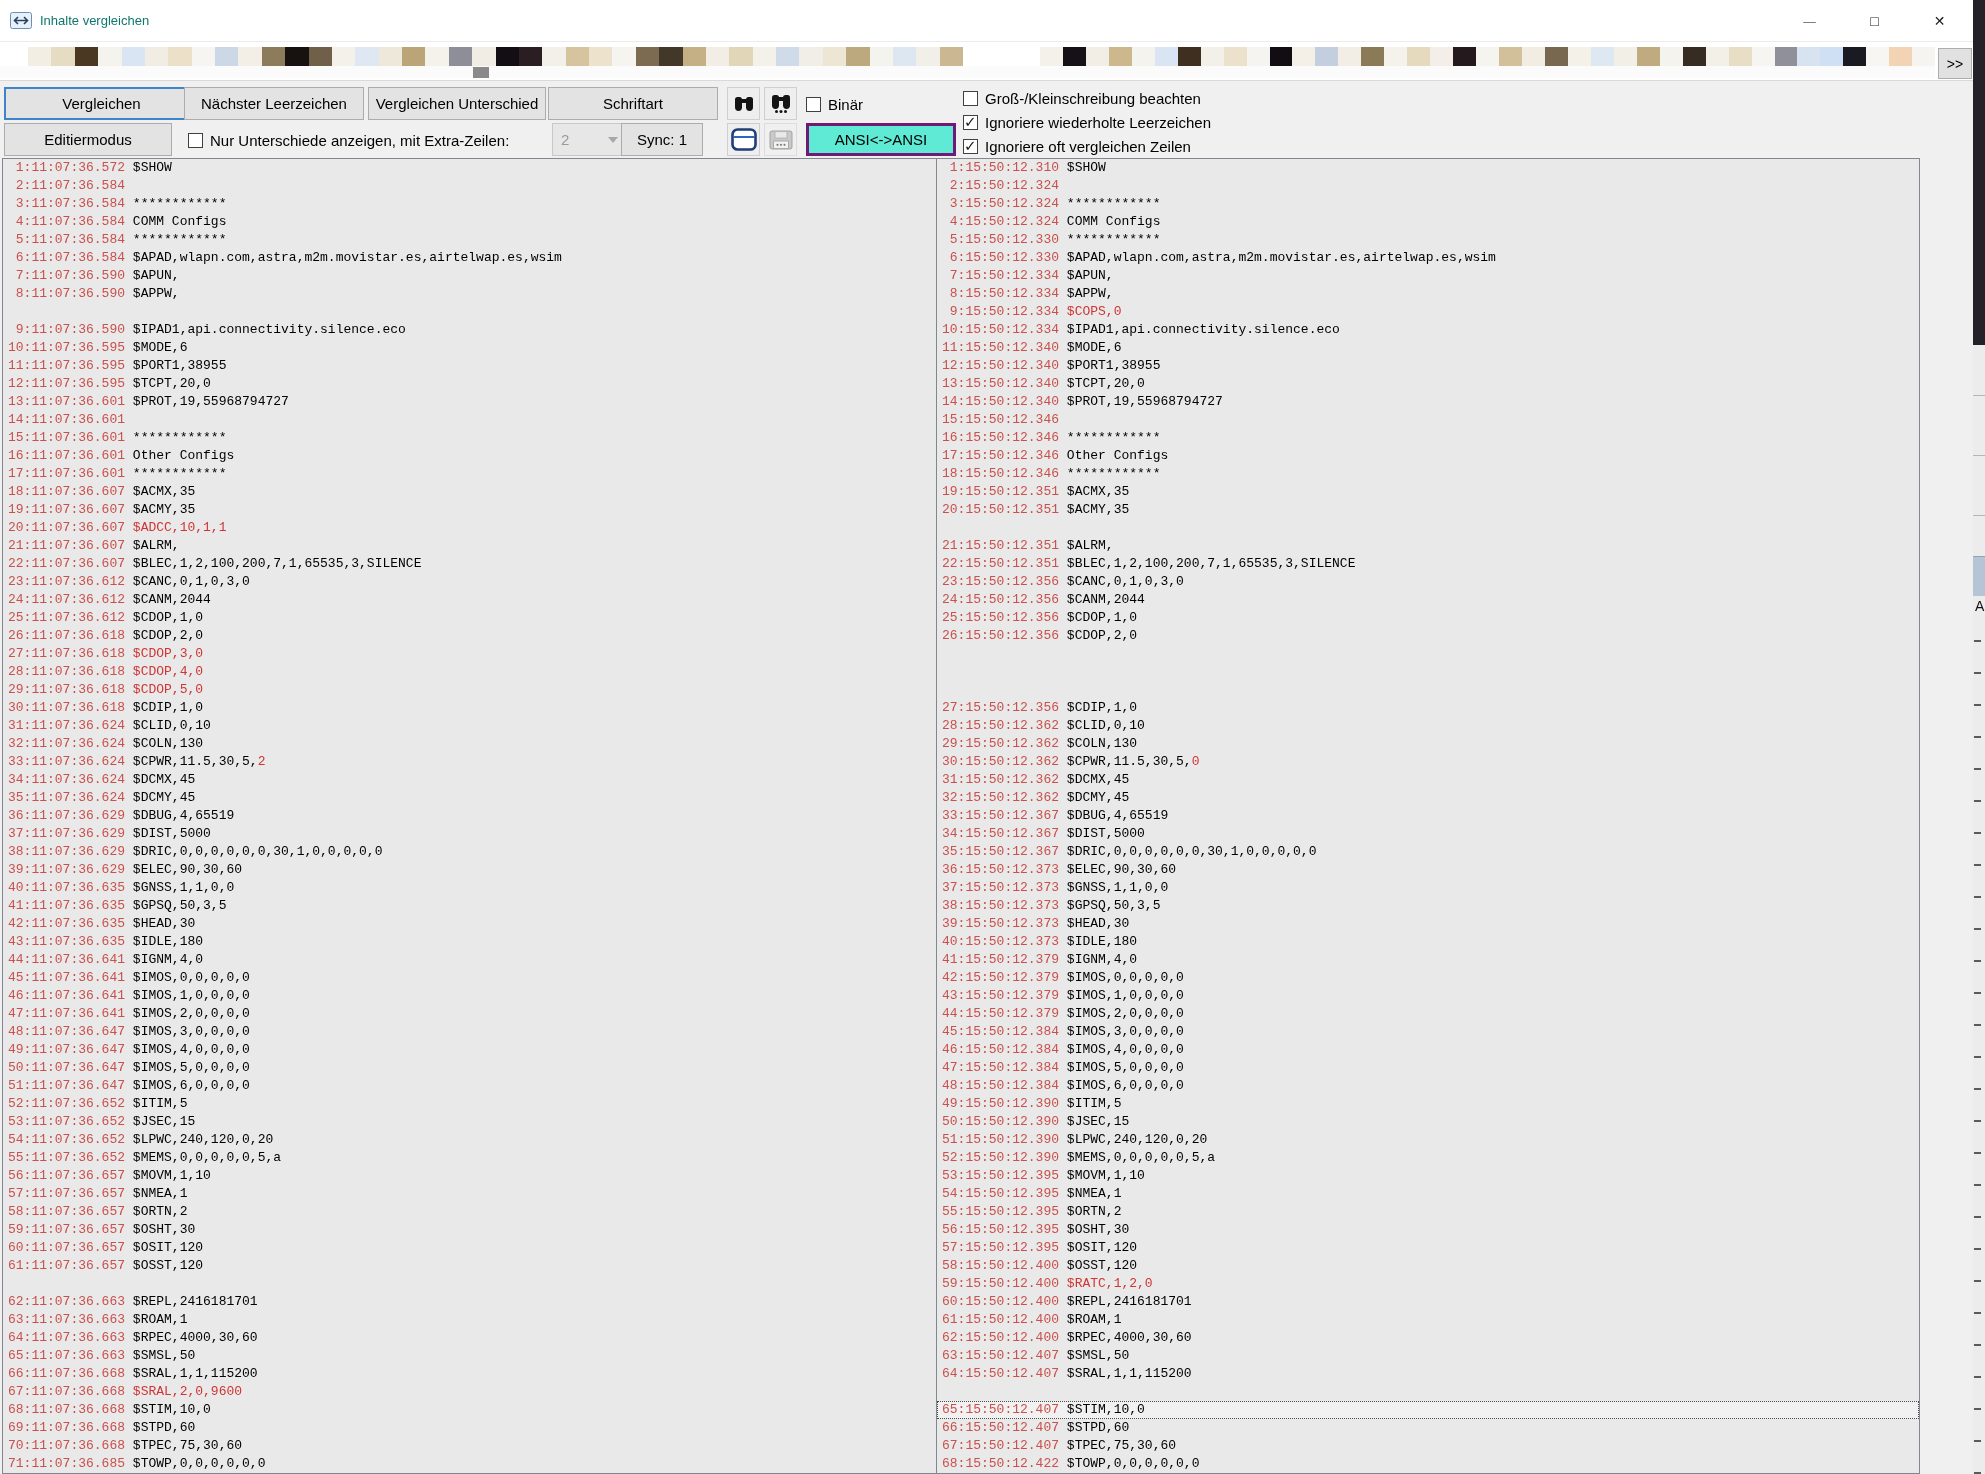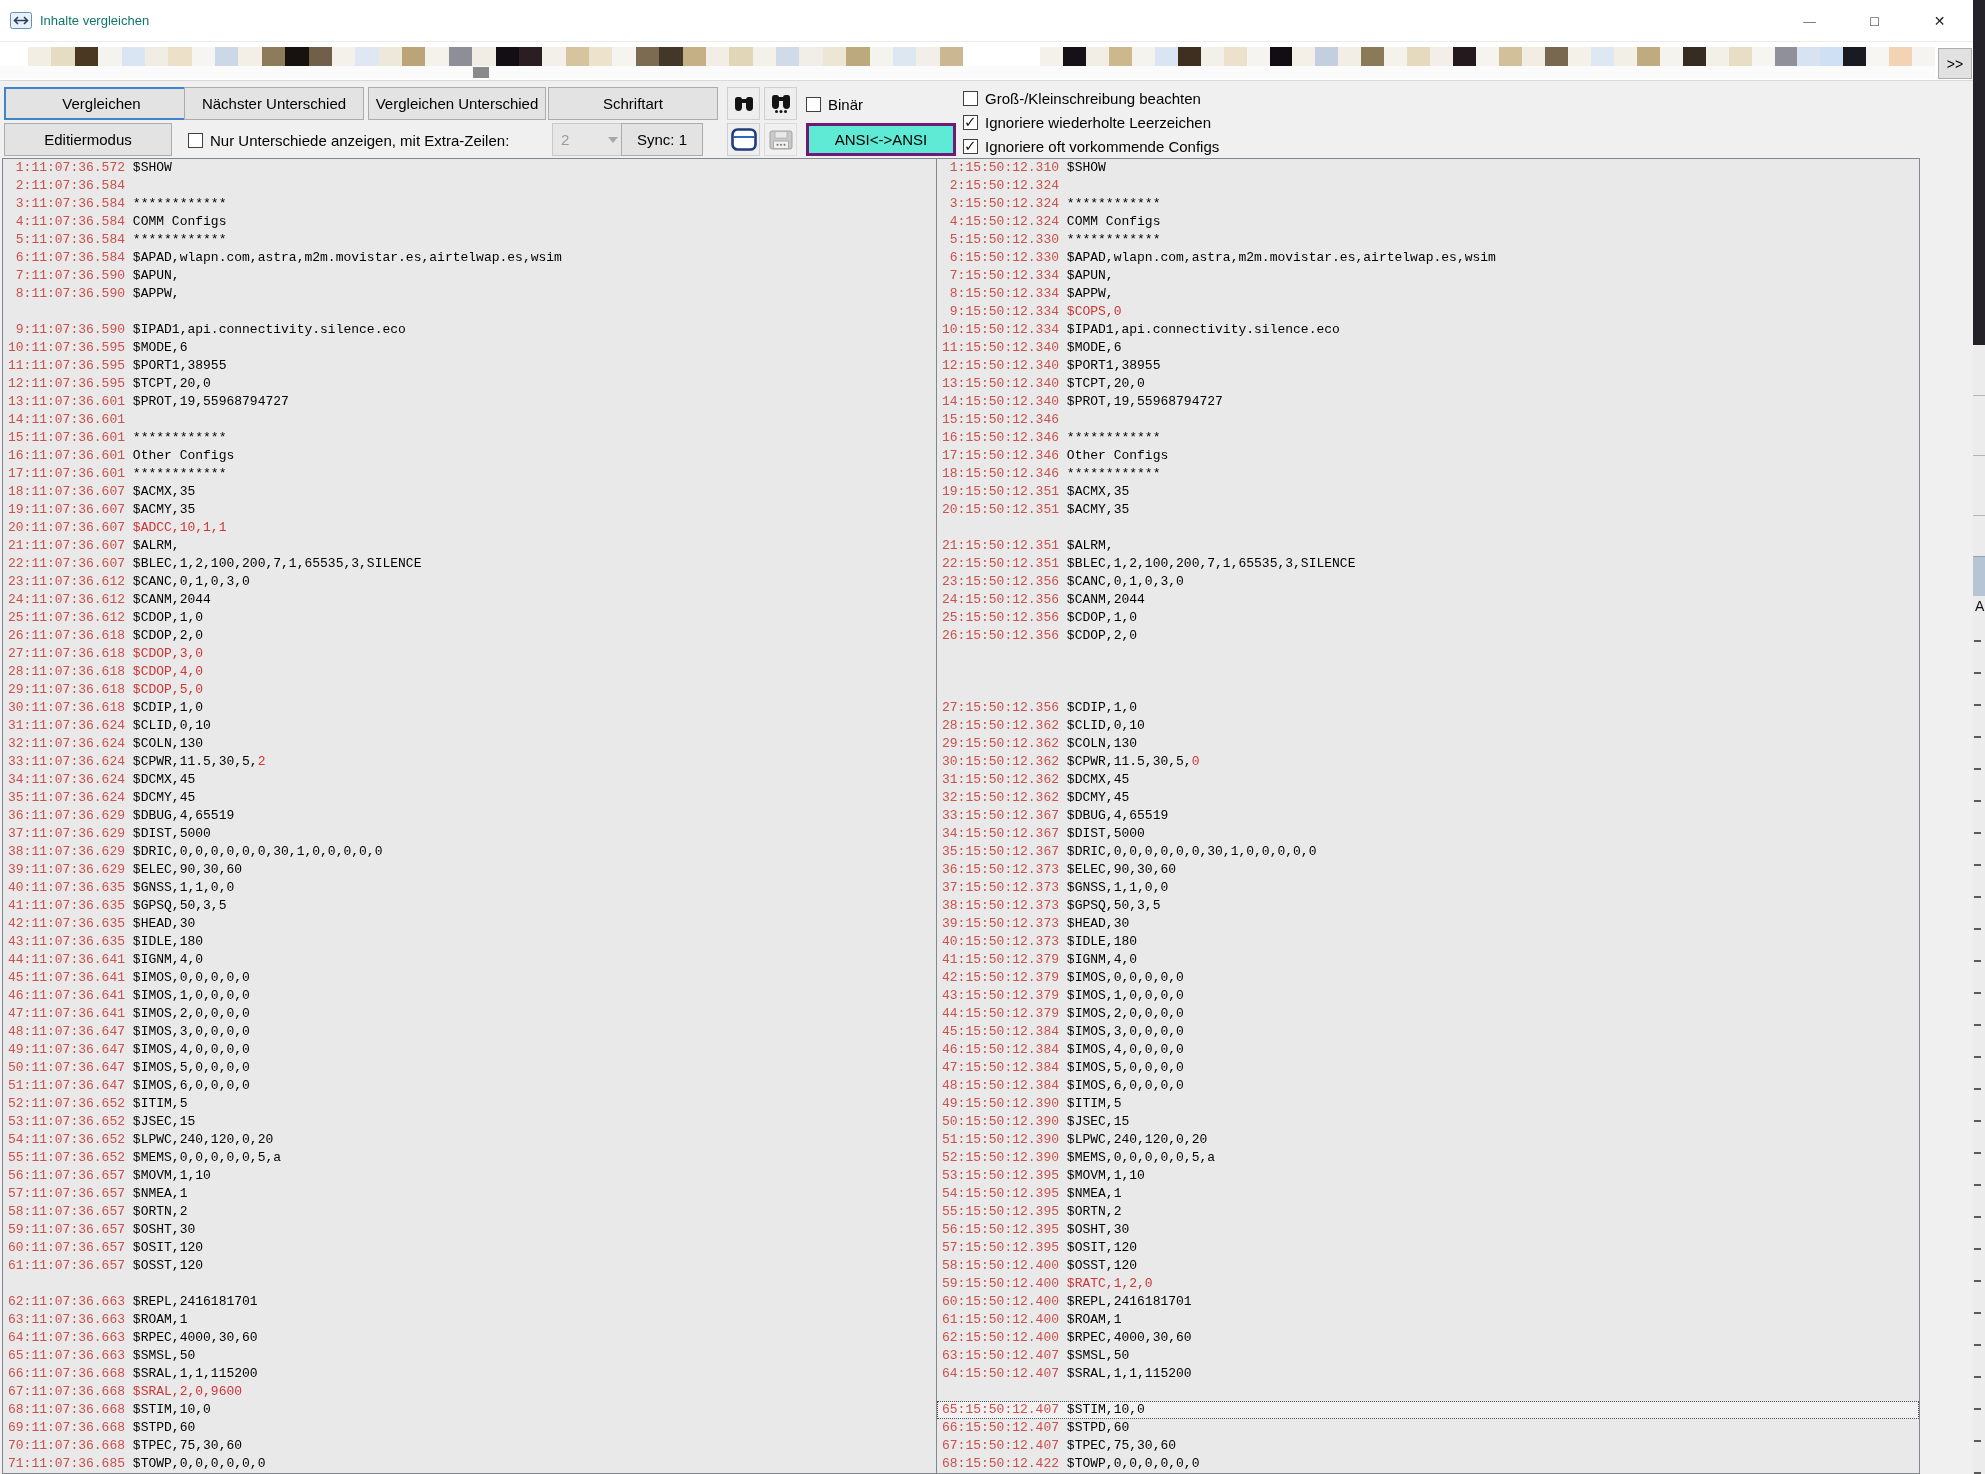--- a/index.html
+++ b/index.html
@@ -155,21 +155,21 @@
       <div class="blk" style="background: rgb(246, 244, 240);"></div>
     </div>
   <div class="strip-sub"></div>
   <div class="strip-marker"></div>
   <div class="overflow-btn">&gt;&gt;</div>
 </div>
 
 <div class="toolbar">
 
   <div class="btn focused row1" style="left:4px;width:195px">Vergleichen</div>
-  <div class="btn row1" style="left:184px;width:180px">Nächster Unterschied</div>
+  <div class="btn row1" style="left:184px;width:180px">Nächster Leerzeichen</div>
   <div class="btn row1" style="left:368px;width:178px">Vergleichen Unterschied</div>
   <div class="btn row1" style="left:548px;width:170px">Schriftart</div>
   <div class="icon-btn row1" style="left:727px">
     <svg width="24" height="18" viewBox="0 0 24 18">
       <rect x="3" y="2" width="7" height="12" rx="2.5" fill="#141414"></rect>
       <rect x="14" y="2" width="7" height="12" rx="2.5" fill="#141414"></rect>
       <rect x="9" y="4" width="6" height="4" fill="#141414"></rect>
       <circle cx="6.5" cy="12.5" r="3.4" fill="#141414"></circle>
       <circle cx="17.5" cy="12.5" r="3.4" fill="#141414"></circle>
       <rect x="10.6" y="9" width="2.8" height="3" fill="#e8e8e8"></rect>
@@ -224,21 +224,21 @@
   <label class="cb-group" style="left:963px;top:9px">
     <span class="cb"></span>
     <span>Groß-/Kleinschreibung beachten</span>
   </label>
   <label class="cb-group" style="left:963px;top:33px">
     <span class="cb checked"></span>
     <span>Ignoriere wiederholte Leerzeichen</span>
   </label>
   <label class="cb-group" style="left:963px;top:57px">
     <span class="cb checked"></span>
-    <span>Ignoriere oft vorkommende Configs</span>
+    <span>Ignoriere oft vergleichen Zeilen</span>
   </label>
 </div>
 
 <div class="pane" id="left-pane"><div class="drow"><span class="lnum"> 1:11:07:36.572 </span><span class="btxt">$SHOW</span><span class="dtxt"></span></div><div class="drow"><span class="lnum"> 2:11:07:36.584 </span><span class="btxt"></span><span class="dtxt"></span></div><div class="drow"><span class="lnum"> 3:11:07:36.584 </span><span class="btxt">************</span><span class="dtxt"></span></div><div class="drow"><span class="lnum"> 4:11:07:36.584 </span><span class="btxt">COMM Configs</span><span class="dtxt"></span></div><div class="drow"><span class="lnum"> 5:11:07:36.584 </span><span class="btxt">************</span><span class="dtxt"></span></div><div class="drow"><span class="lnum"> 6:11:07:36.584 </span><span class="btxt">$APAD,wlapn.com,astra,m2m.movistar.es,airtelwap.es,wsim</span><span class="dtxt"></span></div><div class="drow"><span class="lnum"> 7:11:07:36.590 </span><span class="btxt">$APUN,</span><span class="dtxt"></span></div><div class="drow"><span class="lnum"> 8:11:07:36.590 </span><span class="btxt">$APPW,</span><span class="dtxt"></span></div><div class="drow"></div><div class="drow"><span class="lnum"> 9:11:07:36.590 </span><span class="btxt">$IPAD1,api.connectivity.silence.eco</span><span class="dtxt"></span></div><div class="drow"><span class="lnum">10:11:07:36.595 </span><span class="btxt">$MODE,6</span><span class="dtxt"></span></div><div class="drow"><span class="lnum">11:11:07:36.595 </span><span class="btxt">$PORT1,38955</span><span class="dtxt"></span></div><div class="drow"><span class="lnum">12:11:07:36.595 </span><span class="btxt">$TCPT,20,0</span><span class="dtxt"></span></div><div class="drow"><span class="lnum">13:11:07:36.601 </span><span class="btxt">$PROT,19,55968794727</span><span class="dtxt"></span></div><div class="drow"><span class="lnum">14:11:07:36.601 </span><span class="btxt"></span><span class="dtxt"></span></div><div class="drow"><span class="lnum">15:11:07:36.601 </span><span class="btxt">************</span><span class="dtxt"></span></div><div class="drow"><span class="lnum">16:11:07:36.601 </span><span class="btxt">Other Configs</span><span class="dtxt"></span></div><div class="drow"><span class="lnum">17:11:07:36.601 </span><span class="btxt">************</span><span class="dtxt"></span></div><div class="drow"><span class="lnum">18:11:07:36.607 </span><span class="btxt">$ACMX,35</span><span class="dtxt"></span></div><div class="drow"><span class="lnum">19:11:07:36.607 </span><span class="btxt">$ACMY,35</span><span class="dtxt"></span></div><div class="drow"><span class="lnum">20:11:07:36.607 </span><span class="btxt"></span><span class="dtxt">$ADCC,10,1,1</span></div><div class="drow"><span class="lnum">21:11:07:36.607 </span><span class="btxt">$ALRM,</span><span class="dtxt"></span></div><div class="drow"><span class="lnum">22:11:07:36.607 </span><span class="btxt">$BLEC,1,2,100,200,7,1,65535,3,SILENCE</span><span class="dtxt"></span></div><div class="drow"><span class="lnum">23:11:07:36.612 </span><span class="btxt">$CANC,0,1,0,3,0</span><span class="dtxt"></span></div><div class="drow"><span class="lnum">24:11:07:36.612 </span><span class="btxt">$CANM,2044</span><span class="dtxt"></span></div><div class="drow"><span class="lnum">25:11:07:36.612 </span><span class="btxt">$CDOP,1,0</span><span class="dtxt"></span></div><div class="drow"><span class="lnum">26:11:07:36.618 </span><span class="btxt">$CDOP,2,0</span><span class="dtxt"></span></div><div class="drow"><span class="lnum">27:11:07:36.618 </span><span class="btxt"></span><span class="dtxt">$CDOP,3,0</span></div><div class="drow"><span class="lnum">28:11:07:36.618 </span><span class="btxt"></span><span class="dtxt">$CDOP,4,0</span></div><div class="drow"><span class="lnum">29:11:07:36.618 </span><span class="btxt"></span><span class="dtxt">$CDOP,5,0</span></div><div class="drow"><span class="lnum">30:11:07:36.618 </span><span class="btxt">$CDIP,1,0</span><span class="dtxt"></span></div><div class="drow"><span class="lnum">31:11:07:36.624 </span><span class="btxt">$CLID,0,10</span><span class="dtxt"></span></div><div class="drow"><span class="lnum">32:11:07:36.624 </span><span class="btxt">$COLN,130</span><span class="dtxt"></span></div><div class="drow"><span class="lnum">33:11:07:36.624 </span><span class="btxt">$CPWR,11.5,30,5,</span><span class="dtxt">2</span></div><div class="drow"><span class="lnum">34:11:07:36.624 </span><span class="btxt">$DCMX,45</span><span class="dtxt"></span></div><div class="drow"><span class="lnum">35:11:07:36.624 </span><span class="btxt">$DCMY,45</span><span class="dtxt"></span></div><div class="drow"><span class="lnum">36:11:07:36.629 </span><span class="btxt">$DBUG,4,65519</span><span class="dtxt"></span></div><div class="drow"><span class="lnum">37:11:07:36.629 </span><span class="btxt">$DIST,5000</span><span class="dtxt"></span></div><div class="drow"><span class="lnum">38:11:07:36.629 </span><span class="btxt">$DRIC,0,0,0,0,0,0,30,1,0,0,0,0,0</span><span class="dtxt"></span></div><div class="drow"><span class="lnum">39:11:07:36.629 </span><span class="btxt">$ELEC,90,30,60</span><span class="dtxt"></span></div><div class="drow"><span class="lnum">40:11:07:36.635 </span><span class="btxt">$GNSS,1,1,0,0</span><span class="dtxt"></span></div><div class="drow"><span class="lnum">41:11:07:36.635 </span><span class="btxt">$GPSQ,50,3,5</span><span class="dtxt"></span></div><div class="drow"><span class="lnum">42:11:07:36.635 </span><span class="btxt">$HEAD,30</span><span class="dtxt"></span></div><div class="drow"><span class="lnum">43:11:07:36.635 </span><span class="btxt">$IDLE,180</span><span class="dtxt"></span></div><div class="drow"><span class="lnum">44:11:07:36.641 </span><span class="btxt">$IGNM,4,0</span><span class="dtxt"></span></div><div class="drow"><span class="lnum">45:11:07:36.641 </span><span class="btxt">$IMOS,0,0,0,0,0</span><span class="dtxt"></span></div><div class="drow"><span class="lnum">46:11:07:36.641 </span><span class="btxt">$IMOS,1,0,0,0,0</span><span class="dtxt"></span></div><div class="drow"><span class="lnum">47:11:07:36.641 </span><span class="btxt">$IMOS,2,0,0,0,0</span><span class="dtxt"></span></div><div class="drow"><span class="lnum">48:11:07:36.647 </span><span class="btxt">$IMOS,3,0,0,0,0</span><span class="dtxt"></span></div><div class="drow"><span class="lnum">49:11:07:36.647 </span><span class="btxt">$IMOS,4,0,0,0,0</span><span class="dtxt"></span></div><div class="drow"><span class="lnum">50:11:07:36.647 </span><span class="btxt">$IMOS,5,0,0,0,0</span><span class="dtxt"></span></div><div class="drow"><span class="lnum">51:11:07:36.647 </span><span class="btxt">$IMOS,6,0,0,0,0</span><span class="dtxt"></span></div><div class="drow"><span class="lnum">52:11:07:36.652 </span><span class="btxt">$ITIM,5</span><span class="dtxt"></span></div><div class="drow"><span class="lnum">53:11:07:36.652 </span><span class="btxt">$JSEC,15</span><span class="dtxt"></span></div><div class="drow"><span class="lnum">54:11:07:36.652 </span><span class="btxt">$LPWC,240,120,0,20</span><span class="dtxt"></span></div><div class="drow"><span class="lnum">55:11:07:36.652 </span><span class="btxt">$MEMS,0,0,0,0,0,5,a</span><span class="dtxt"></span></div><div class="drow"><span class="lnum">56:11:07:36.657 </span><span class="btxt">$MOVM,1,10</span><span class="dtxt"></span></div><div class="drow"><span class="lnum">57:11:07:36.657 </span><span class="btxt">$NMEA,1</span><span class="dtxt"></span></div><div class="drow"><span class="lnum">58:11:07:36.657 </span><span class="btxt">$ORTN,2</span><span class="dtxt"></span></div><div class="drow"><span class="lnum">59:11:07:36.657 </span><span class="btxt">$OSHT,30</span><span class="dtxt"></span></div><div class="drow"><span class="lnum">60:11:07:36.657 </span><span class="btxt">$OSIT,120</span><span class="dtxt"></span></div><div class="drow"><span class="lnum">61:11:07:36.657 </span><span class="btxt">$OSST,120</span><span class="dtxt"></span></div><div class="drow"></div><div class="drow"><span class="lnum">62:11:07:36.663 </span><span class="btxt">$REPL,2416181701</span><span class="dtxt"></span></div><div class="drow"><span class="lnum">63:11:07:36.663 </span><span class="btxt">$ROAM,1</span><span class="dtxt"></span></div><div class="drow"><span class="lnum">64:11:07:36.663 </span><span class="btxt">$RPEC,4000,30,60</span><span class="dtxt"></span></div><div class="drow"><span class="lnum">65:11:07:36.663 </span><span class="btxt">$SMSL,50</span><span class="dtxt"></span></div><div class="drow"><span class="lnum">66:11:07:36.668 </span><span class="btxt">$SRAL,1,1,115200</span><span class="dtxt"></span></div><div class="drow"><span class="lnum">67:11:07:36.668 </span><span class="btxt"></span><span class="dtxt">$SRAL,2,0,9600</span></div><div class="drow"><span class="lnum">68:11:07:36.668 </span><span class="btxt">$STIM,10,0</span><span class="dtxt"></span></div><div class="drow"><span class="lnum">69:11:07:36.668 </span><span class="btxt">$STPD,60</span><span class="dtxt"></span></div><div class="drow"><span class="lnum">70:11:07:36.668 </span><span class="btxt">$TPEC,75,30,60</span><span class="dtxt"></span></div><div class="drow"><span class="lnum">71:11:07:36.685 </span><span class="btxt">$TOWP,0,0,0,0,0,0</span><span class="dtxt"></span></div></div>
 <div class="pane" id="right-pane"><div class="drow"><span class="lnum"> 1:15:50:12.310 </span><span class="btxt">$SHOW</span><span class="dtxt"></span></div><div class="drow"><span class="lnum"> 2:15:50:12.324 </span><span class="btxt"></span><span class="dtxt"></span></div><div class="drow"><span class="lnum"> 3:15:50:12.324 </span><span class="btxt">************</span><span class="dtxt"></span></div><div class="drow"><span class="lnum"> 4:15:50:12.324 </span><span class="btxt">COMM Configs</span><span class="dtxt"></span></div><div class="drow"><span class="lnum"> 5:15:50:12.330 </span><span class="btxt">************</span><span class="dtxt"></span></div><div class="drow"><span class="lnum"> 6:15:50:12.330 </span><span class="btxt">$APAD,wlapn.com,astra,m2m.movistar.es,airtelwap.es,wsim</span><span class="dtxt"></span></div><div class="drow"><span class="lnum"> 7:15:50:12.334 </span><span class="btxt">$APUN,</span><span class="dtxt"></span></div><div class="drow"><span class="lnum"> 8:15:50:12.334 </span><span class="btxt">$APPW,</span><span class="dtxt"></span></div><div class="drow"><span class="lnum"> 9:15:50:12.334 </span><span class="btxt"></span><span class="dtxt">$COPS,0</span></div><div class="drow"><span class="lnum">10:15:50:12.334 </span><span class="btxt">$IPAD1,api.connectivity.silence.eco</span><span class="dtxt"></span></div><div class="drow"><span class="lnum">11:15:50:12.340 </span><span class="btxt">$MODE,6</span><span class="dtxt"></span></div><div class="drow"><span class="lnum">12:15:50:12.340 </span><span class="btxt">$PORT1,38955</span><span class="dtxt"></span></div><div class="drow"><span class="lnum">13:15:50:12.340 </span><span class="btxt">$TCPT,20,0</span><span class="dtxt"></span></div><div class="drow"><span class="lnum">14:15:50:12.340 </span><span class="btxt">$PROT,19,55968794727</span><span class="dtxt"></span></div><div class="drow"><span class="lnum">15:15:50:12.346 </span><span class="btxt"></span><span class="dtxt"></span></div><div class="drow"><span class="lnum">16:15:50:12.346 </span><span class="btxt">************</span><span class="dtxt"></span></div><div class="drow"><span class="lnum">17:15:50:12.346 </span><span class="btxt">Other Configs</span><span class="dtxt"></span></div><div class="drow"><span class="lnum">18:15:50:12.346 </span><span class="btxt">************</span><span class="dtxt"></span></div><div class="drow"><span class="lnum">19:15:50:12.351 </span><span class="btxt">$ACMX,35</span><span class="dtxt"></span></div><div class="drow"><span class="lnum">20:15:50:12.351 </span><span class="btxt">$ACMY,35</span><span class="dtxt"></span></div><div class="drow"></div><div class="drow"><span class="lnum">21:15:50:12.351 </span><span class="btxt">$ALRM,</span><span class="dtxt"></span></div><div class="drow"><span class="lnum">22:15:50:12.351 </span><span class="btxt">$BLEC,1,2,100,200,7,1,65535,3,SILENCE</span><span class="dtxt"></span></div><div class="drow"><span class="lnum">23:15:50:12.356 </span><span class="btxt">$CANC,0,1,0,3,0</span><span class="dtxt"></span></div><div class="drow"><span class="lnum">24:15:50:12.356 </span><span class="btxt">$CANM,2044</span><span class="dtxt"></span></div><div class="drow"><span class="lnum">25:15:50:12.356 </span><span class="btxt">$CDOP,1,0</span><span class="dtxt"></span></div><div class="drow"><span class="lnum">26:15:50:12.356 </span><span class="btxt">$CDOP,2,0</span><span class="dtxt"></span></div><div class="drow"></div><div class="drow"></div><div class="drow"></div><div class="drow"><span class="lnum">27:15:50:12.356 </span><span class="btxt">$CDIP,1,0</span><span class="dtxt"></span></div><div class="drow"><span class="lnum">28:15:50:12.362 </span><span class="btxt">$CLID,0,10</span><span class="dtxt"></span></div><div class="drow"><span class="lnum">29:15:50:12.362 </span><span class="btxt">$COLN,130</span><span class="dtxt"></span></div><div class="drow"><span class="lnum">30:15:50:12.362 </span><span class="btxt">$CPWR,11.5,30,5,</span><span class="dtxt">0</span></div><div class="drow"><span class="lnum">31:15:50:12.362 </span><span class="btxt">$DCMX,45</span><span class="dtxt"></span></div><div class="drow"><span class="lnum">32:15:50:12.362 </span><span class="btxt">$DCMY,45</span><span class="dtxt"></span></div><div class="drow"><span class="lnum">33:15:50:12.367 </span><span class="btxt">$DBUG,4,65519</span><span class="dtxt"></span></div><div class="drow"><span class="lnum">34:15:50:12.367 </span><span class="btxt">$DIST,5000</span><span class="dtxt"></span></div><div class="drow"><span class="lnum">35:15:50:12.367 </span><span class="btxt">$DRIC,0,0,0,0,0,0,30,1,0,0,0,0,0</span><span class="dtxt"></span></div><div class="drow"><span class="lnum">36:15:50:12.373 </span><span class="btxt">$ELEC,90,30,60</span><span class="dtxt"></span></div><div class="drow"><span class="lnum">37:15:50:12.373 </span><span class="btxt">$GNSS,1,1,0,0</span><span class="dtxt"></span></div><div class="drow"><span class="lnum">38:15:50:12.373 </span><span class="btxt">$GPSQ,50,3,5</span><span class="dtxt"></span></div><div class="drow"><span class="lnum">39:15:50:12.373 </span><span class="btxt">$HEAD,30</span><span class="dtxt"></span></div><div class="drow"><span class="lnum">40:15:50:12.373 </span><span class="btxt">$IDLE,180</span><span class="dtxt"></span></div><div class="drow"><span class="lnum">41:15:50:12.379 </span><span class="btxt">$IGNM,4,0</span><span class="dtxt"></span></div><div class="drow"><span class="lnum">42:15:50:12.379 </span><span class="btxt">$IMOS,0,0,0,0,0</span><span class="dtxt"></span></div><div class="drow"><span class="lnum">43:15:50:12.379 </span><span class="btxt">$IMOS,1,0,0,0,0</span><span class="dtxt"></span></div><div class="drow"><span class="lnum">44:15:50:12.379 </span><span class="btxt">$IMOS,2,0,0,0,0</span><span class="dtxt"></span></div><div class="drow"><span class="lnum">45:15:50:12.384 </span><span class="btxt">$IMOS,3,0,0,0,0</span><span class="dtxt"></span></div><div class="drow"><span class="lnum">46:15:50:12.384 </span><span class="btxt">$IMOS,4,0,0,0,0</span><span class="dtxt"></span></div><div class="drow"><span class="lnum">47:15:50:12.384 </span><span class="btxt">$IMOS,5,0,0,0,0</span><span class="dtxt"></span></div><div class="drow"><span class="lnum">48:15:50:12.384 </span><span class="btxt">$IMOS,6,0,0,0,0</span><span class="dtxt"></span></div><div class="drow"><span class="lnum">49:15:50:12.390 </span><span class="btxt">$ITIM,5</span><span class="dtxt"></span></div><div class="drow"><span class="lnum">50:15:50:12.390 </span><span class="btxt">$JSEC,15</span><span class="dtxt"></span></div><div class="drow"><span class="lnum">51:15:50:12.390 </span><span class="btxt">$LPWC,240,120,0,20</span><span class="dtxt"></span></div><div class="drow"><span class="lnum">52:15:50:12.390 </span><span class="btxt">$MEMS,0,0,0,0,0,5,a</span><span class="dtxt"></span></div><div class="drow"><span class="lnum">53:15:50:12.395 </span><span class="btxt">$MOVM,1,10</span><span class="dtxt"></span></div><div class="drow"><span class="lnum">54:15:50:12.395 </span><span class="btxt">$NMEA,1</span><span class="dtxt"></span></div><div class="drow"><span class="lnum">55:15:50:12.395 </span><span class="btxt">$ORTN,2</span><span class="dtxt"></span></div><div class="drow"><span class="lnum">56:15:50:12.395 </span><span class="btxt">$OSHT,30</span><span class="dtxt"></span></div><div class="drow"><span class="lnum">57:15:50:12.395 </span><span class="btxt">$OSIT,120</span><span class="dtxt"></span></div><div class="drow"><span class="lnum">58:15:50:12.400 </span><span class="btxt">$OSST,120</span><span class="dtxt"></span></div><div class="drow"><span class="lnum">59:15:50:12.400 </span><span class="btxt"></span><span class="dtxt">$RATC,1,2,0</span></div><div class="drow"><span class="lnum">60:15:50:12.400 </span><span class="btxt">$REPL,2416181701</span><span class="dtxt"></span></div><div class="drow"><span class="lnum">61:15:50:12.400 </span><span class="btxt">$ROAM,1</span><span class="dtxt"></span></div><div class="drow"><span class="lnum">62:15:50:12.400 </span><span class="btxt">$RPEC,4000,30,60</span><span class="dtxt"></span></div><div class="drow"><span class="lnum">63:15:50:12.407 </span><span class="btxt">$SMSL,50</span><span class="dtxt"></span></div><div class="drow"><span class="lnum">64:15:50:12.407 </span><span class="btxt">$SRAL,1,1,115200</span><span class="dtxt"></span></div><div class="drow"></div><div class="drow current"><span class="lnum">65:15:50:12.407 </span><span class="btxt">$STIM,10,0</span><span class="dtxt"></span></div><div class="drow"><span class="lnum">66:15:50:12.407 </span><span class="btxt">$STPD,60</span><span class="dtxt"></span></div><div class="drow"><span class="lnum">67:15:50:12.407 </span><span class="btxt">$TPEC,75,30,60</span><span class="dtxt"></span></div><div class="drow"><span class="lnum">68:15:50:12.422 </span><span class="btxt">$TOWP,0,0,0,0,0,0</span><span class="dtxt"></span></div></div>
 
 <div class="edge">
   <div class="edge-dark"></div>
   <div class="edge-sep" style="top:395px"></div>
   <div class="edge-sep" style="top:455px"></div>

